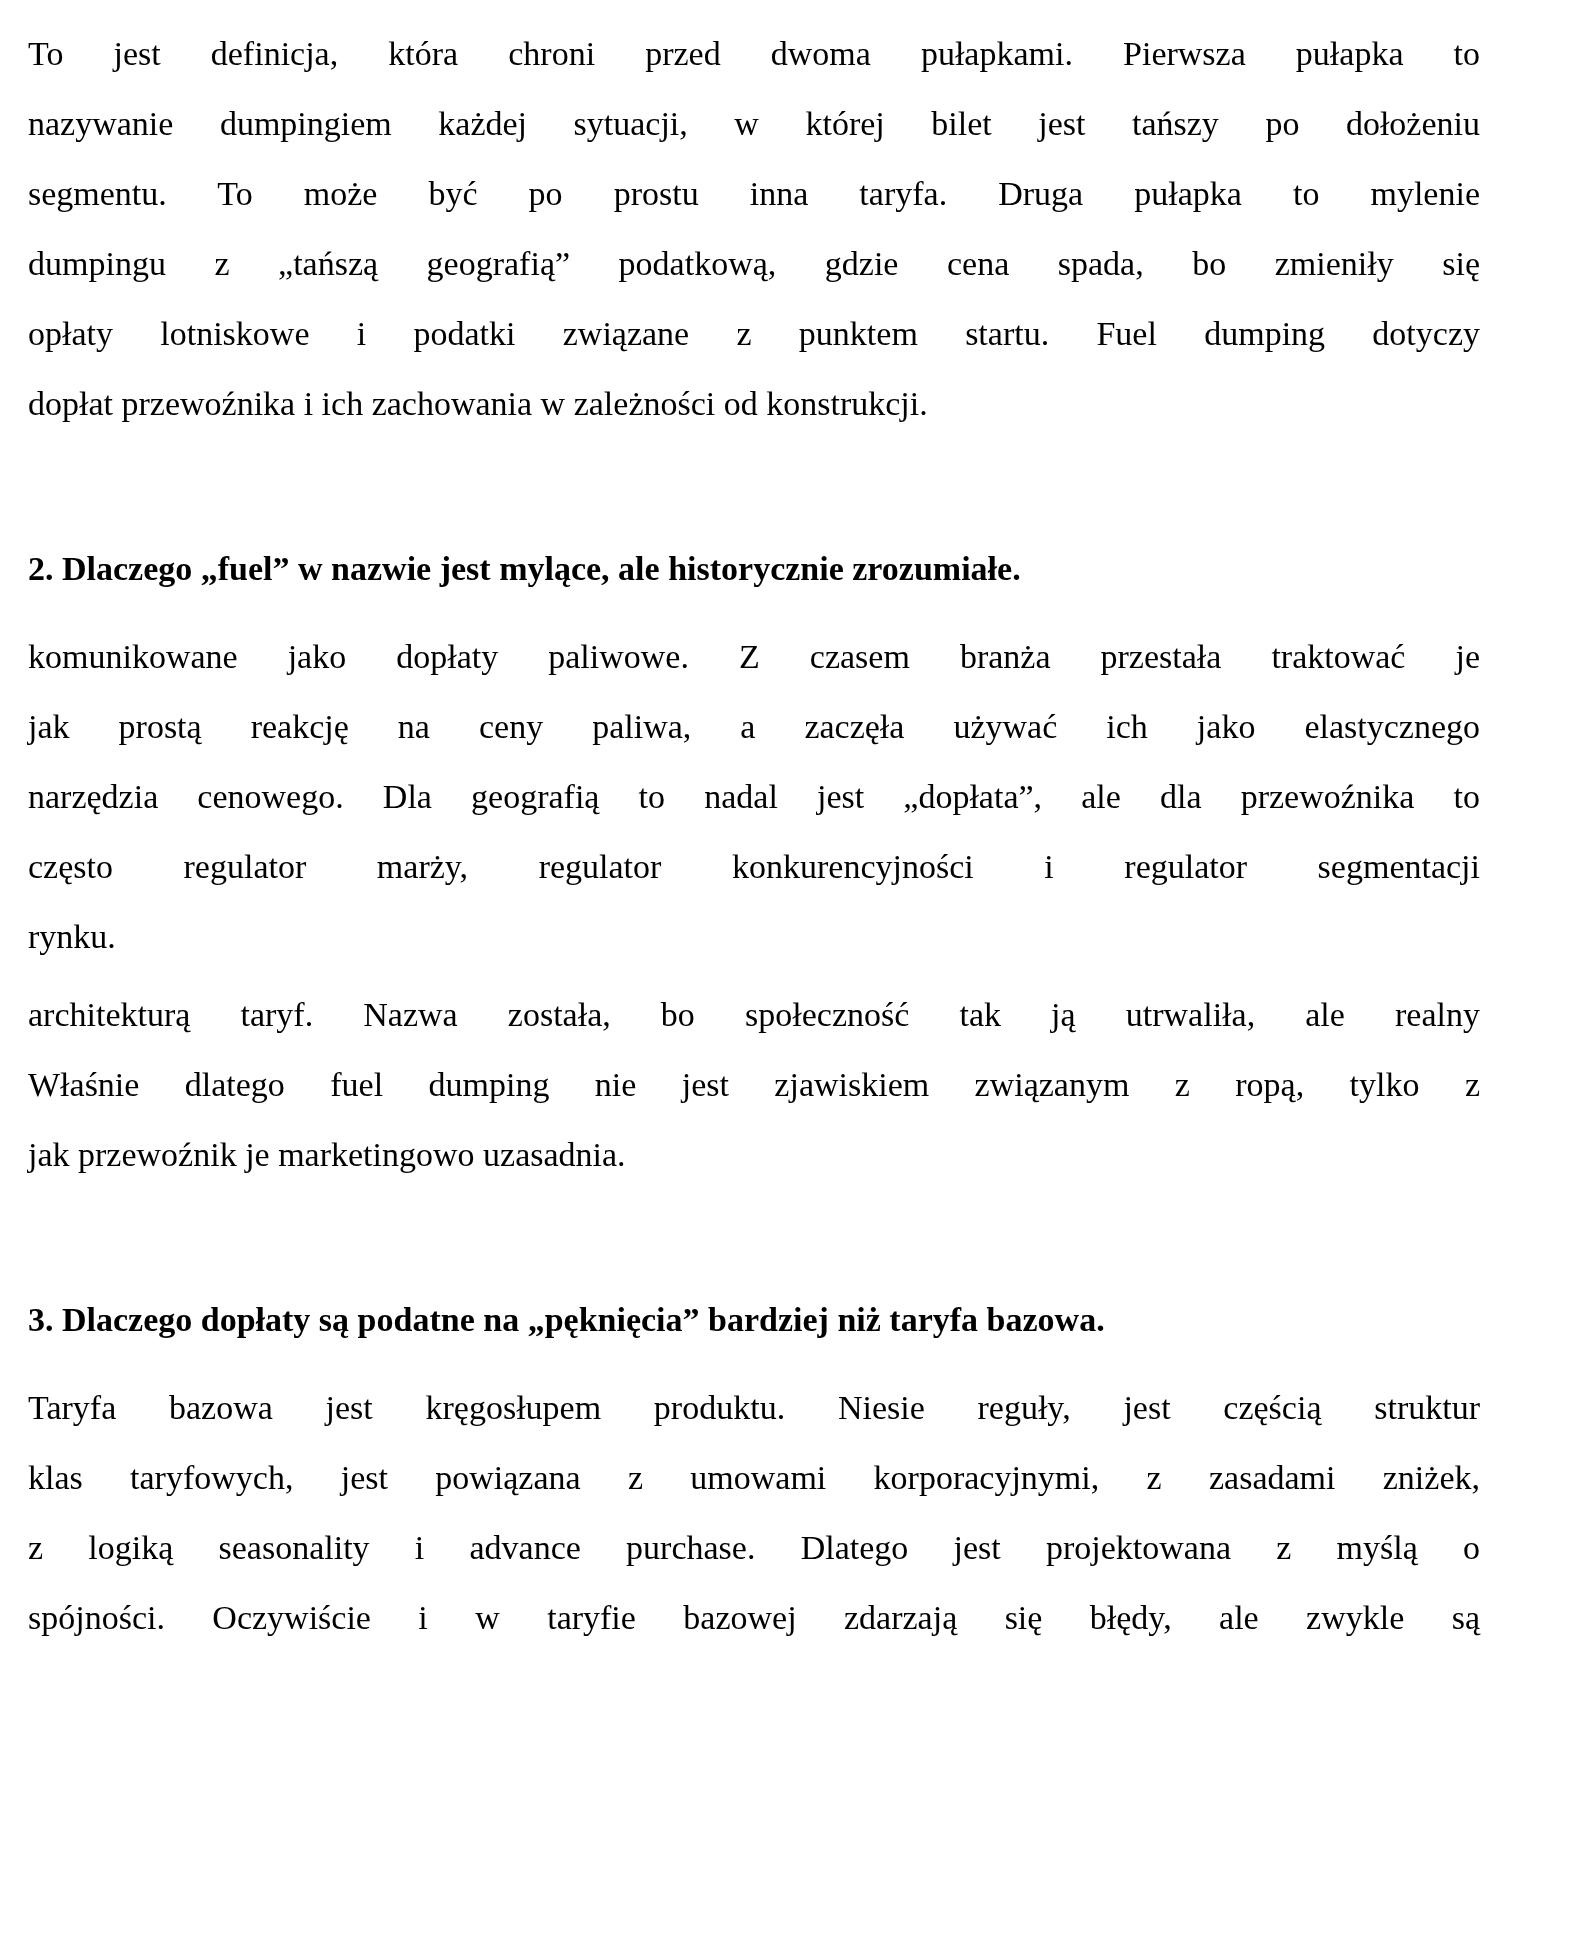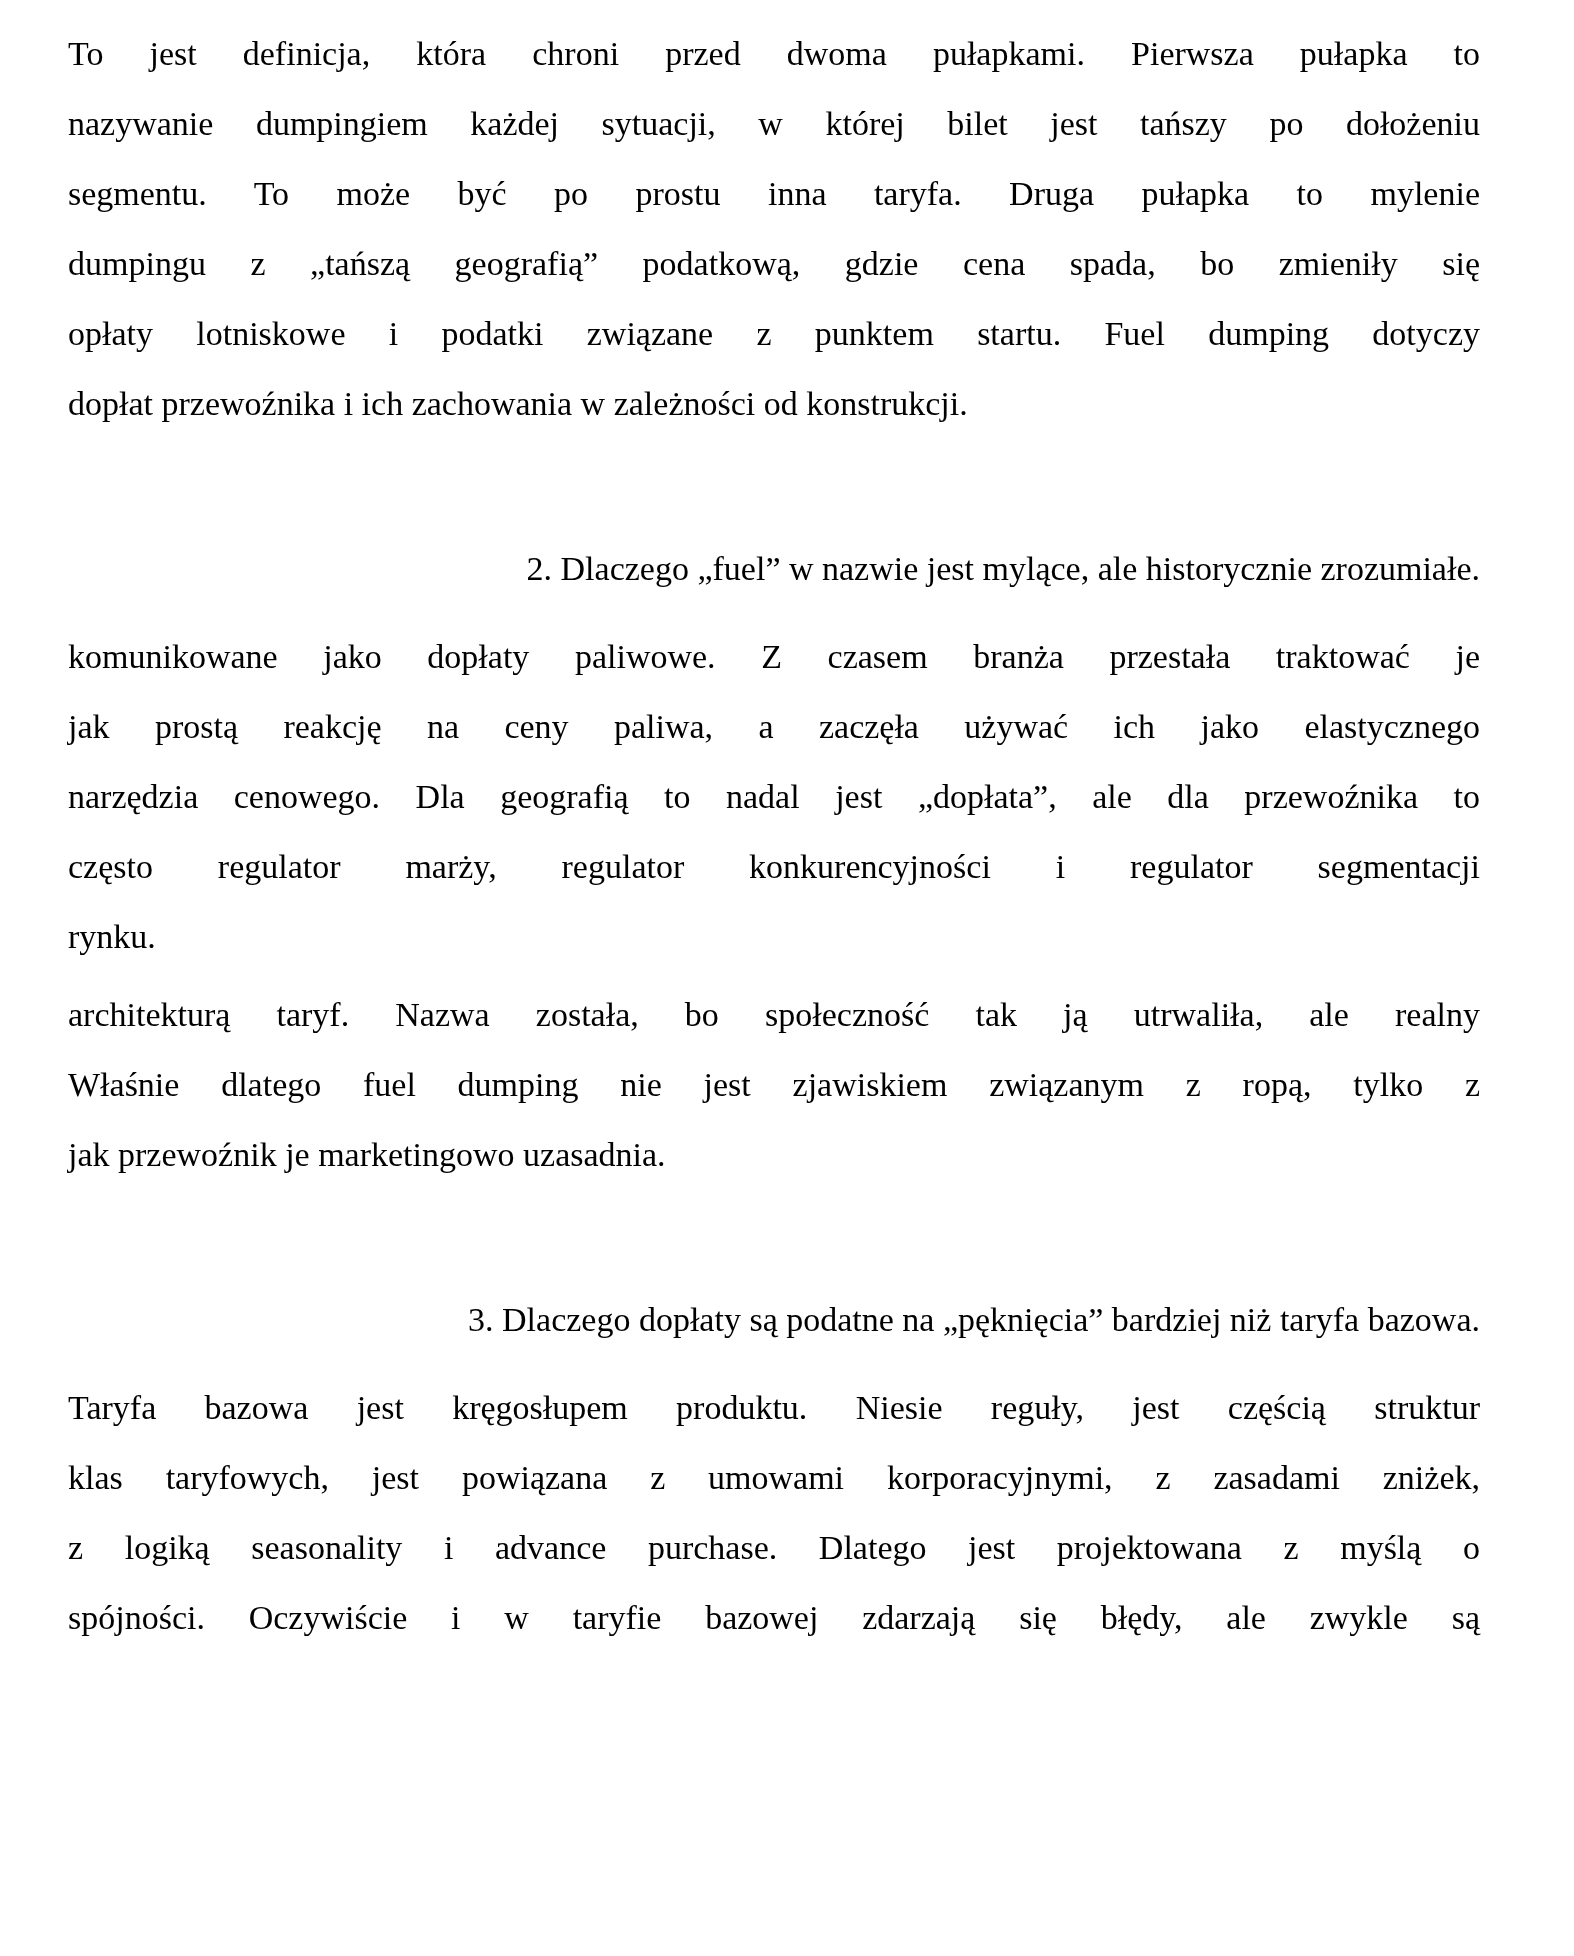--- a/index.html
+++ b/index.html
@@ -9,42 +9,42 @@
   }
   .page {
     position: relative;
     box-sizing: border-box;
     width: 1574px;
     height: 1956px;
     background: #ffffff;
     color: #000000;
     font-family: "Liberation Serif", "DejaVu Serif", serif;
     font-size: 34px;
-    padding: 19px 94px 0 68px;
+    padding: 19px 94px 0 28px;
     overflow: hidden;
   }
   .para {
     margin: 0 0 8px 0;
   }
   .para .line {
     line-height: 70px;
     height: 70px;
     text-align: justify;
     text-align-last: justify;
     white-space: normal;
   }
   .para .line.line-last {
     text-align-last: left;
   }
   .section-heading {
-    font-weight: normal;
+    font-weight: bold;
     font-size: 34px;
     line-height: 70px;
     margin: 95px 0 18px 0;
-    text-align: right;
+    text-align: left;
   }
 </style>
 </head>
 <body>
 
 <div class="page">
 
   <div class="para">
       <div class="line">To jest definicja, która chroni przed dwoma pułapkami. Pierwsza pułapka to</div>
       <div class="line">nazywanie dumpingiem każdej sytuacji, w której bilet jest tańszy po dołożeniu</div>

